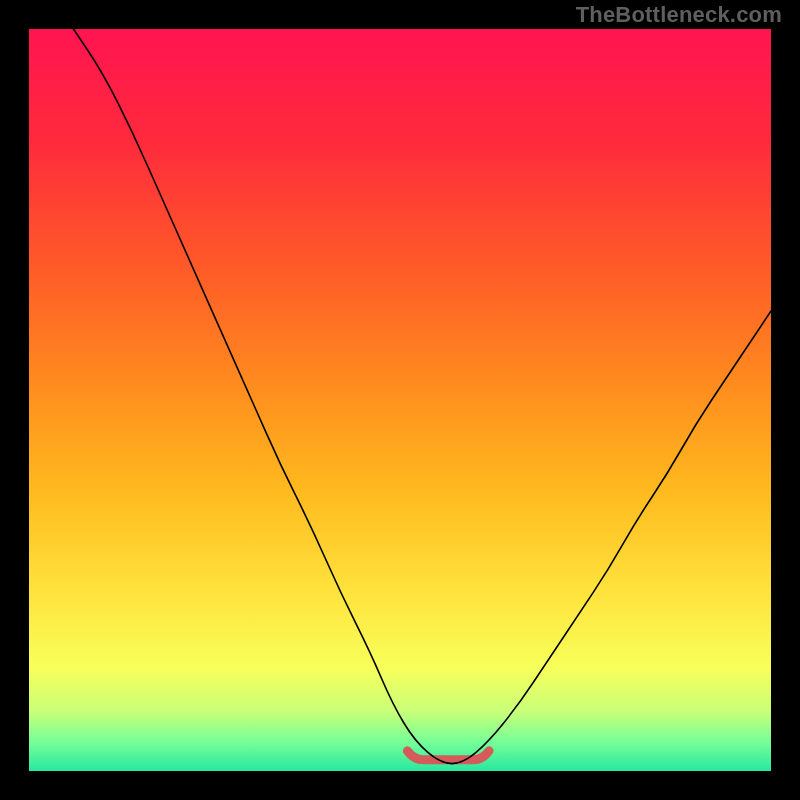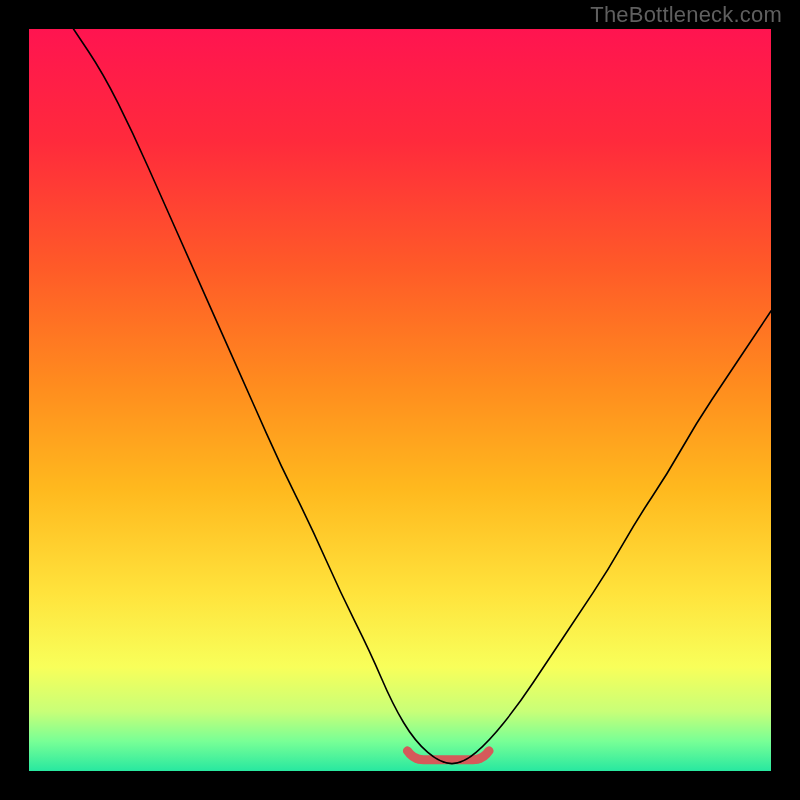--- a/index.html
+++ b/index.html
@@ -18,21 +18,21 @@
     width: 800px;
     height: 800px;
     background: #000;
   }
   .watermark {
     position: absolute;
     top: 2px;
     right: 18px;
     color: #5f5f5f;
     font-size: 22px;
-    font-weight: 400;
+    font-weight: 700;
     letter-spacing: 0.2px;
     z-index: 20;
   }
   .plot-wrap {
     position: absolute;
     left: 29px;
     top: 29px;
     width: 742px;
     height: 742px;
   }

